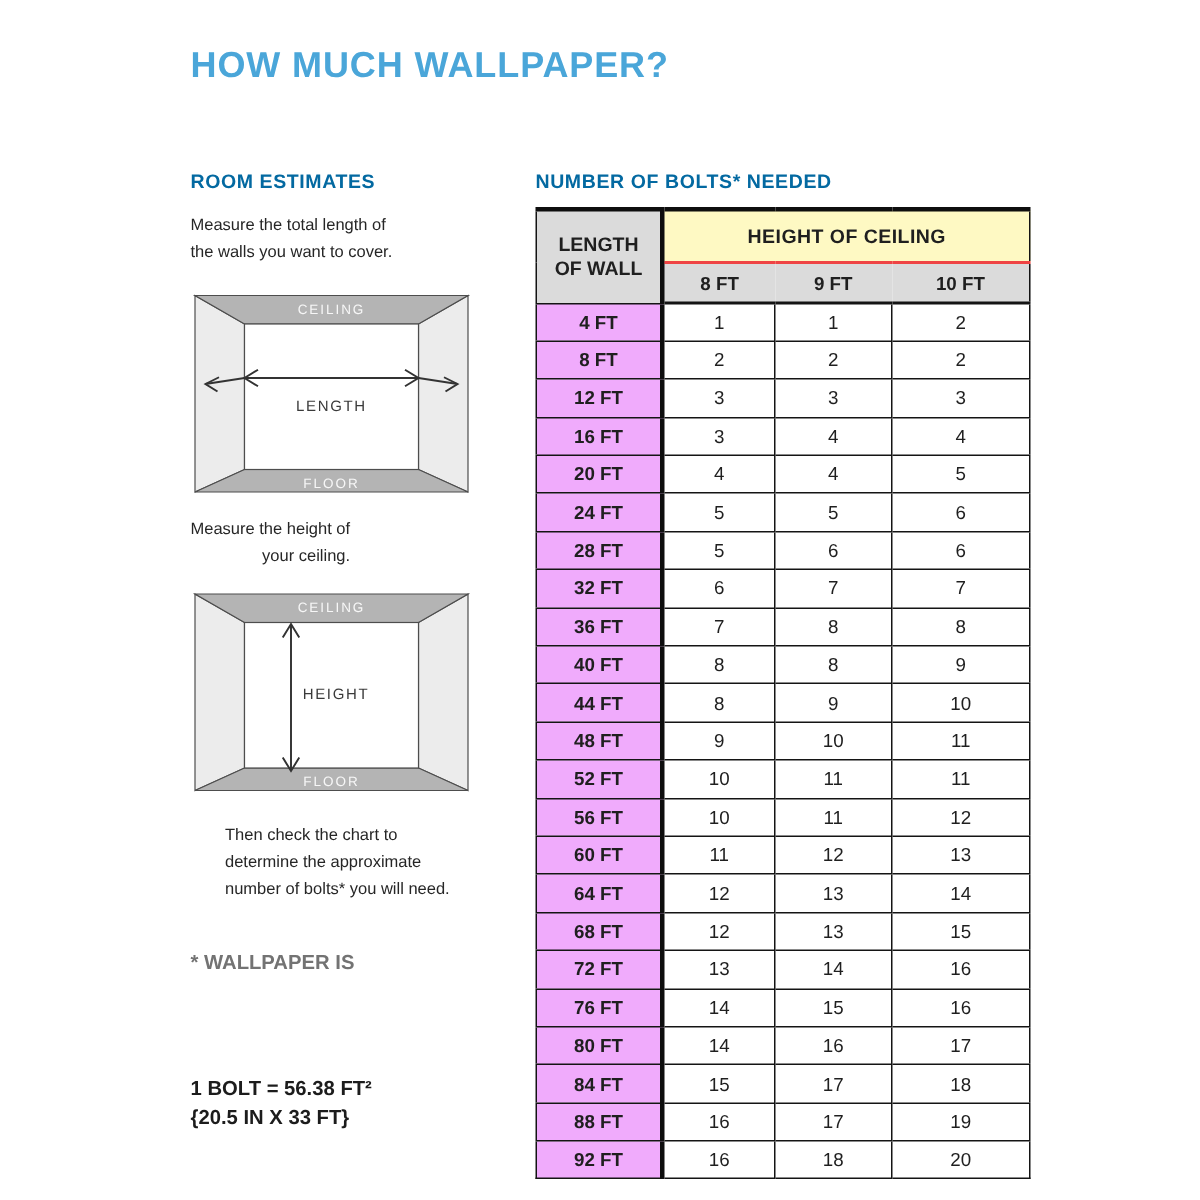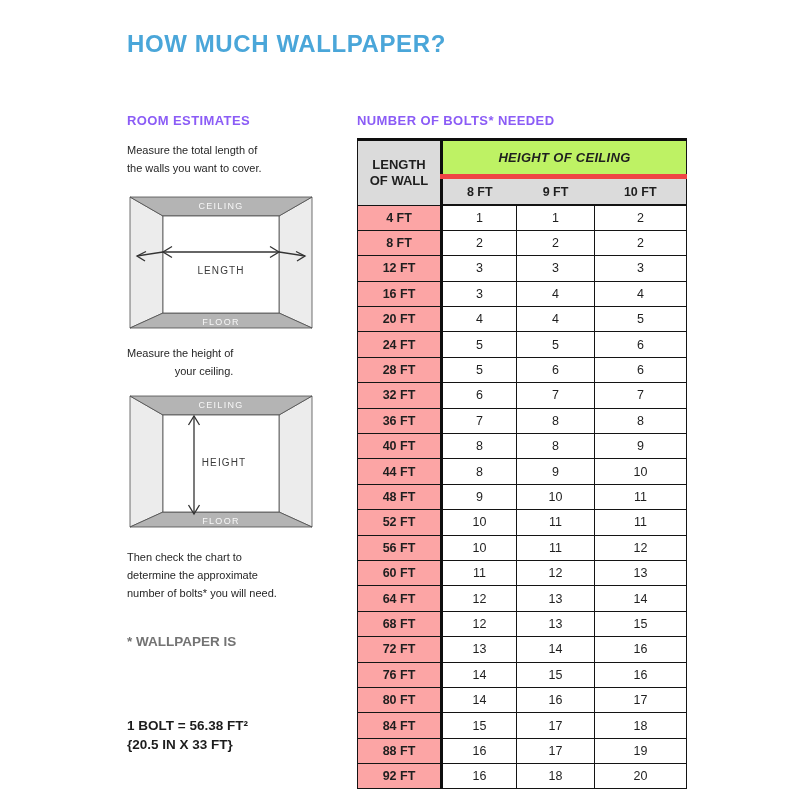--- a/index.html
+++ b/index.html
@@ -6,31 +6,31 @@
   .canvas {
     position:relative; width:704px; height:800px; background:#ffffff;
     font-family:"Liberation Sans", sans-serif; color:#222; overflow:hidden;
   }
   .page-title {
     position:absolute; left:127px; top:30px;
     font-size:24px; font-weight:bold; letter-spacing:0.6px; color:#4aa6d9;
   }
   .section-heading {
     position:absolute; font-size:13px; font-weight:bold;
-    letter-spacing:0.4px; color:#8b5cf6;
+    letter-spacing:0.4px; color:#0369a1;
   }
   .h-room { left:127px; top:113px; }
   .h-table { left:357px; top:113px; width:329px; text-align:left; }
   .body-text {
     position:absolute; left:127px; font-size:11px; line-height:18px;
     color:#262626; white-space:pre-line;
   }
   .p1 { top:141px; }
   .p2 { top:344px;text-align:right; }
-  .p3 { top:548px; }
+  .p3 { top:548px;margin-left:23px; }
   .footnote {
     position:absolute; left:127px; top:633px; font-size:13.5px;
     font-weight:bold; line-height:18px; color:#737373;
   }
   .footnote .indent { padding-left:10px; }
   .bolt-info {
     position:absolute; left:127px; top:677px; font-size:13.5px;
     font-weight:bold; line-height:19px; color:#1c1c1c; white-space:pre-line;margin-top:39px;
   }
   .diagram { position:absolute; left:128px; width:186px; height:135px; }
@@ -52,29 +52,29 @@
   .bolt-table col.c0 { width:84px; }
   .bolt-table col.c1 { width:75px; }
   .bolt-table col.c2 { width:78px; }
   .bolt-table col.c3 { width:92px; }
   .bolt-table th, .bolt-table td { text-align:center; vertical-align:middle; padding:0; }
   th.corner {
     background:#dbdbdb; border-right:3px solid #0e0e0e;
     font-size:13px; font-weight:bold; line-height:16px; white-space:pre-line;
   }
   th.group {
-    background:#bef264; border-bottom:5px solid #ef4444;
-    font-size:13px; font-weight:bold; letter-spacing:0.3px; height:33px;font-style:italic;
+    background:#fef9c3; border-bottom:2px solid #ef4444;
+    font-size:13px; font-weight:bold; letter-spacing:0.3px; height:33px;
   }
   tr.subhead th {
     background:#dbdbdb; border-bottom:2.5px solid #141414;
     font-weight:bold; height:25px;
   }
   tbody th.rowlabel {
-    background:#fca5a5; border-right:3px solid #0e0e0e;
+    background:#f0abfc; border-right:3px solid #0e0e0e;
     border-top:1px solid #141414; font-weight:bold; height:24.4px;
   }
   tbody td {
     border-top:1px solid #141414; border-left:1px solid #141414;
     background:#fff; font-weight:normal;
   }
 </style>
 </head>
 <body>
 

